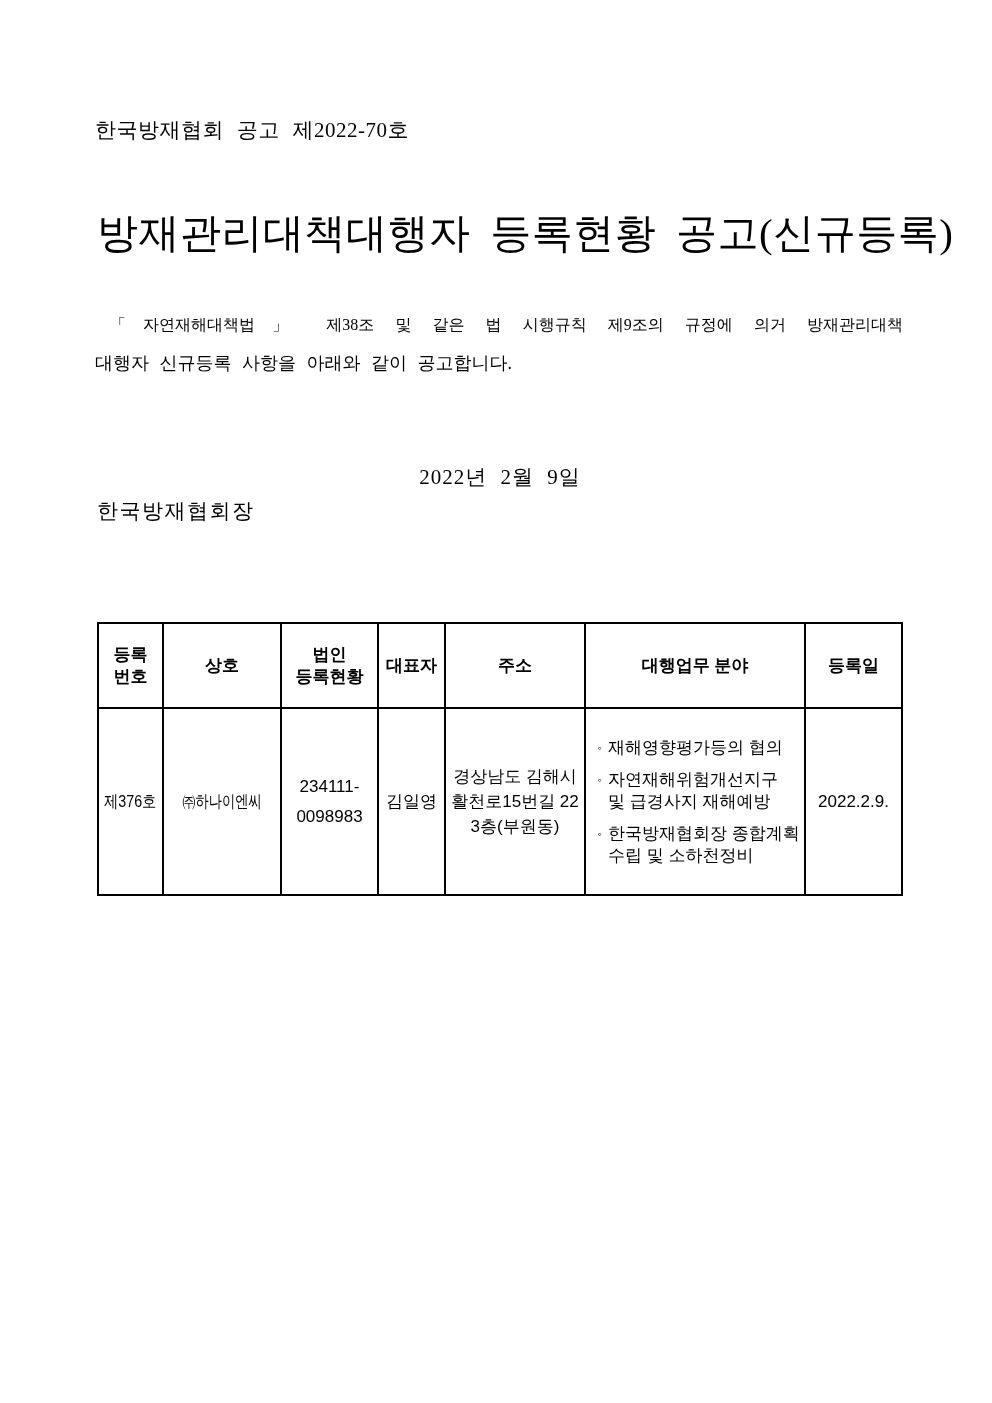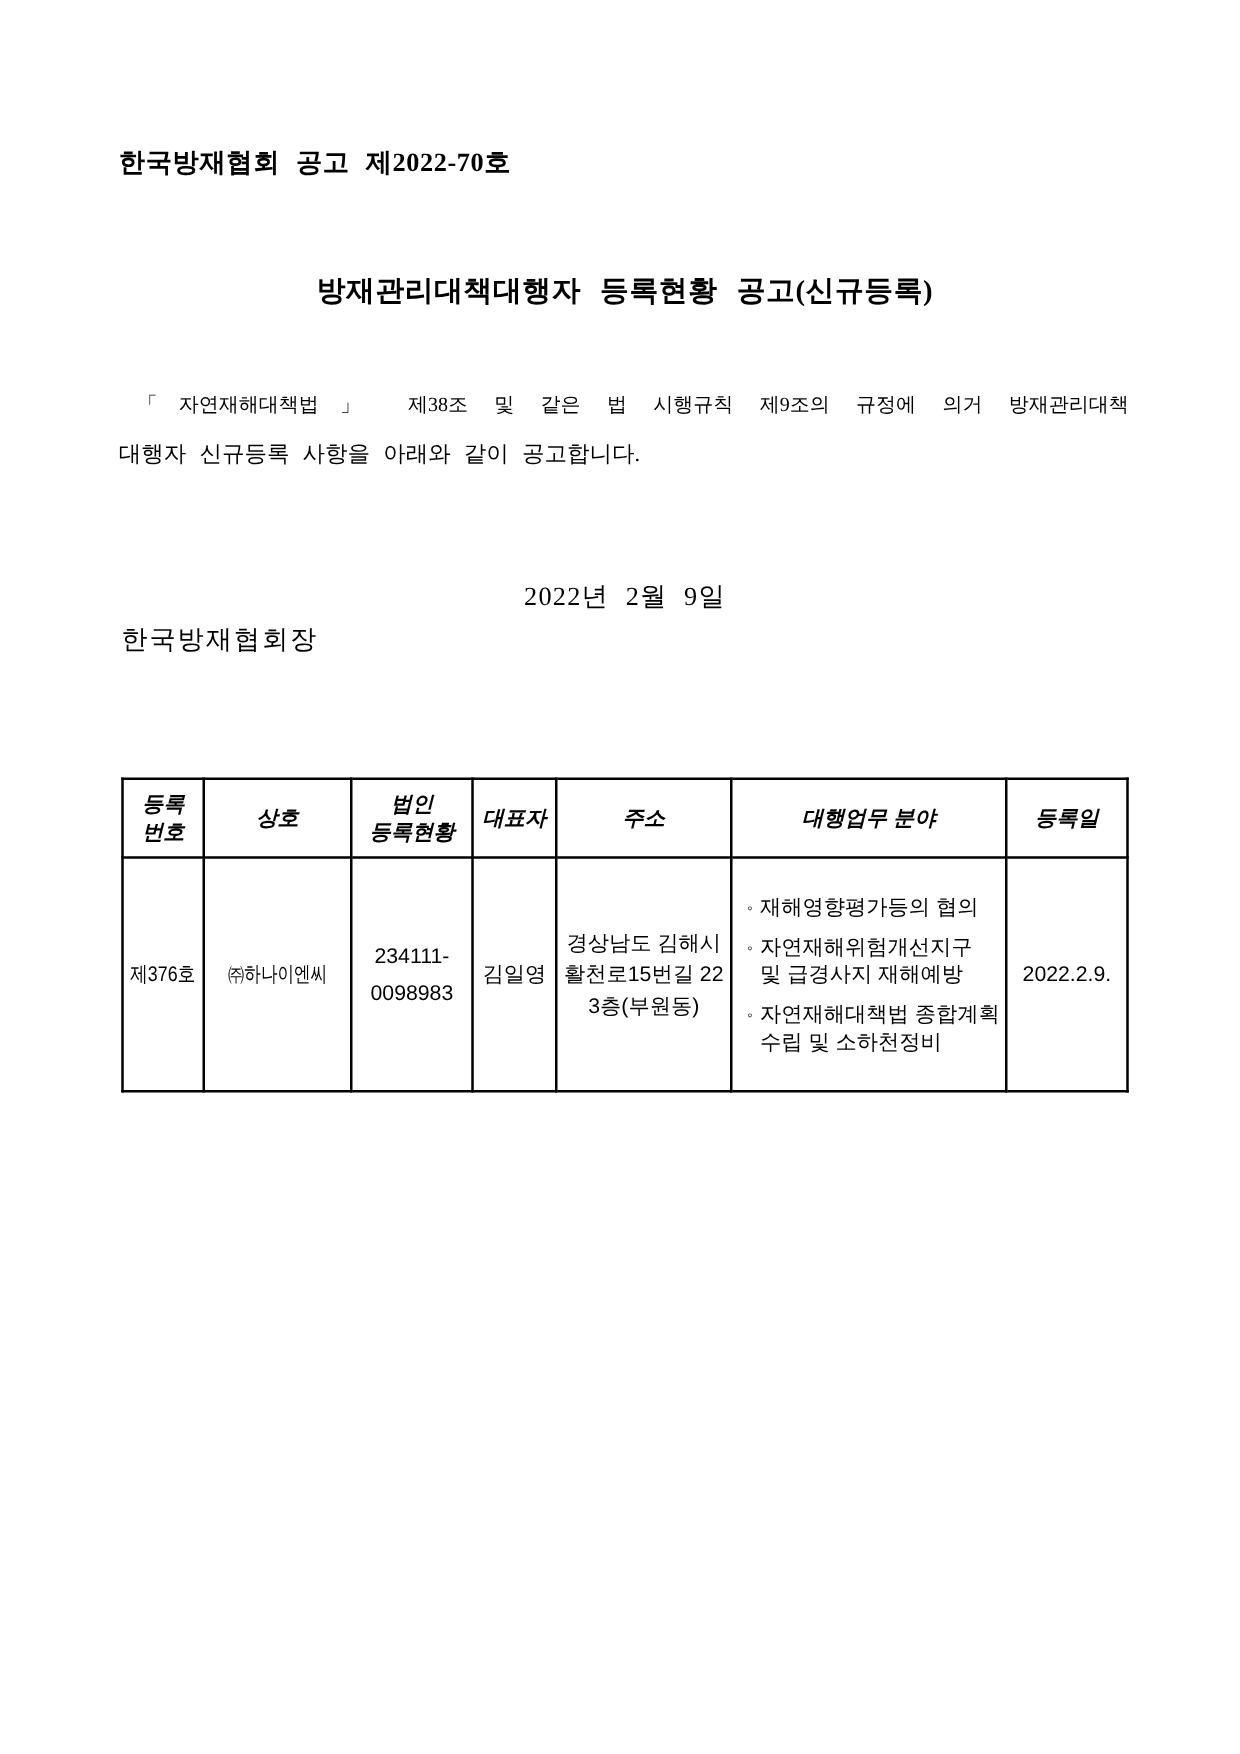--- a/index.html
+++ b/index.html
@@ -20,31 +20,30 @@
   
   .notice-no {
     position: absolute;
     top: 117px;
     left: 95px;
     font-size: 21px;
     line-height: 27px;
     letter-spacing: 0.5px;
     word-spacing: 7px;
     white-space: nowrap;
-    font-weight: bold;
   }
   .doc-title {
     position: absolute;
     top: 213px;
     left: 97px;
     width: 806px;
     text-align: center;
-    font-size: 23px;
+    font-size: 41px;
     line-height: 40px;
-    font-weight: bold;
+    font-weight: normal;
     letter-spacing: 0.5px;
     word-spacing: 9px;
     white-space: nowrap;
   }
   .body-line1 {
     position: absolute;
     top: 310px;
     left: 110px;
     width: 793px;
     font-size: 16px;
@@ -93,21 +92,21 @@
     font-family: "Liberation Sans", "DejaVu Sans", sans-serif;
     color: #000000;
   }
   .reg-table th, .reg-table td {
     border: 2px solid #000000;
     text-align: center;
     vertical-align: middle;
     padding: 0;
     overflow: hidden;
   }
-  .reg-table thead tr { height: 63px; font-style: italic; }
+  .reg-table thead tr { height: 85px; }
   .reg-table tbody tr { height: 187px; }
   .reg-table th {
     font-size: 17px;
     font-weight: bold;
     line-height: 22px;
   }
   .hline { display: block; }
   .reg-table td {
     font-size: 17px;
     line-height: 22px;
@@ -227,21 +226,21 @@
             <div class="b-item">
               <span class="b-bullet">◦</span>
               <span class="b-text">
                 <span class="b-line">자연재해위험개선지구</span>
                 <span class="b-line">및 급경사지 재해예방</span>
               </span>
             </div>
             <div class="b-item">
               <span class="b-bullet">◦</span>
               <span class="b-text">
-                <span class="b-line">자연재해대책법 종합계획</span>
+                <span class="b-line">한국방재협회장 종합계획</span>
                 <span class="b-line">수립 및 소하천정비</span>
               </span>
             </div>
           </div>
         </td>
         <td>
           <span>2022.2.9.</span>
         </td>
       </tr>
     </tbody>

